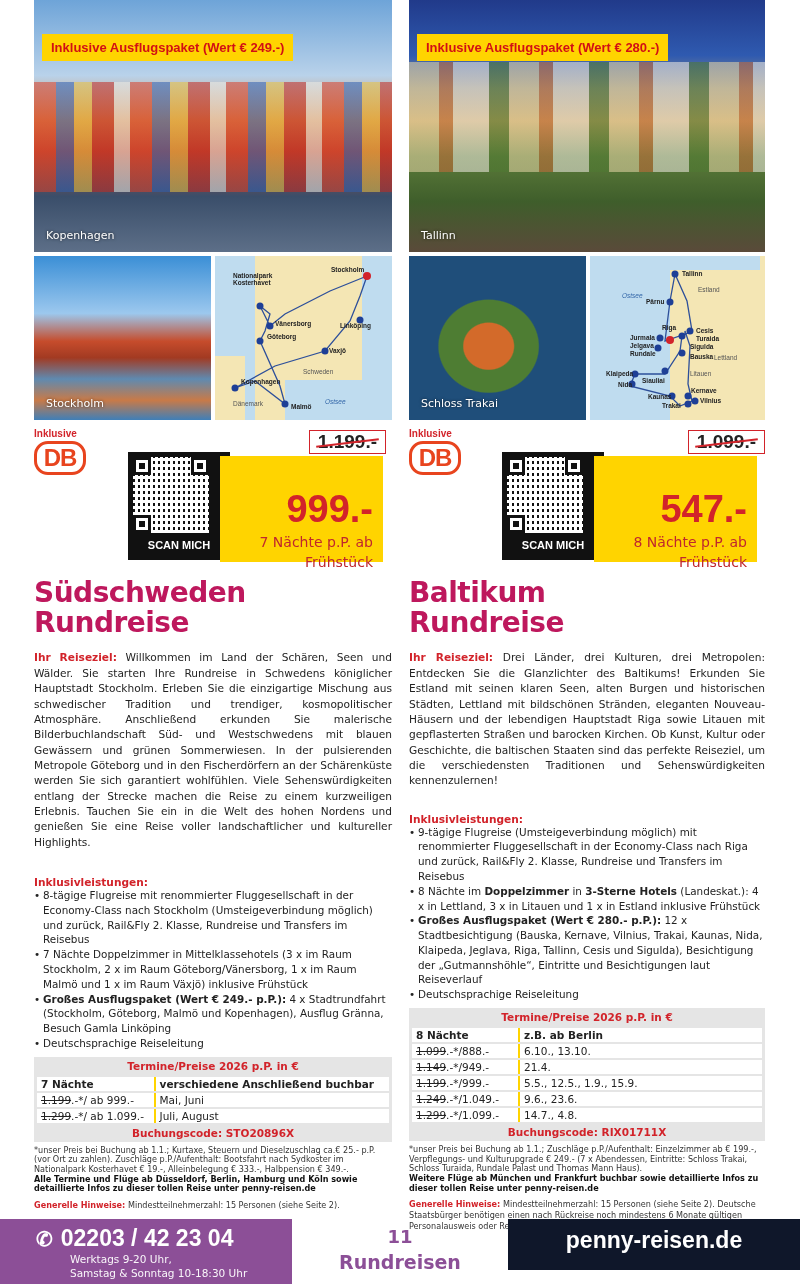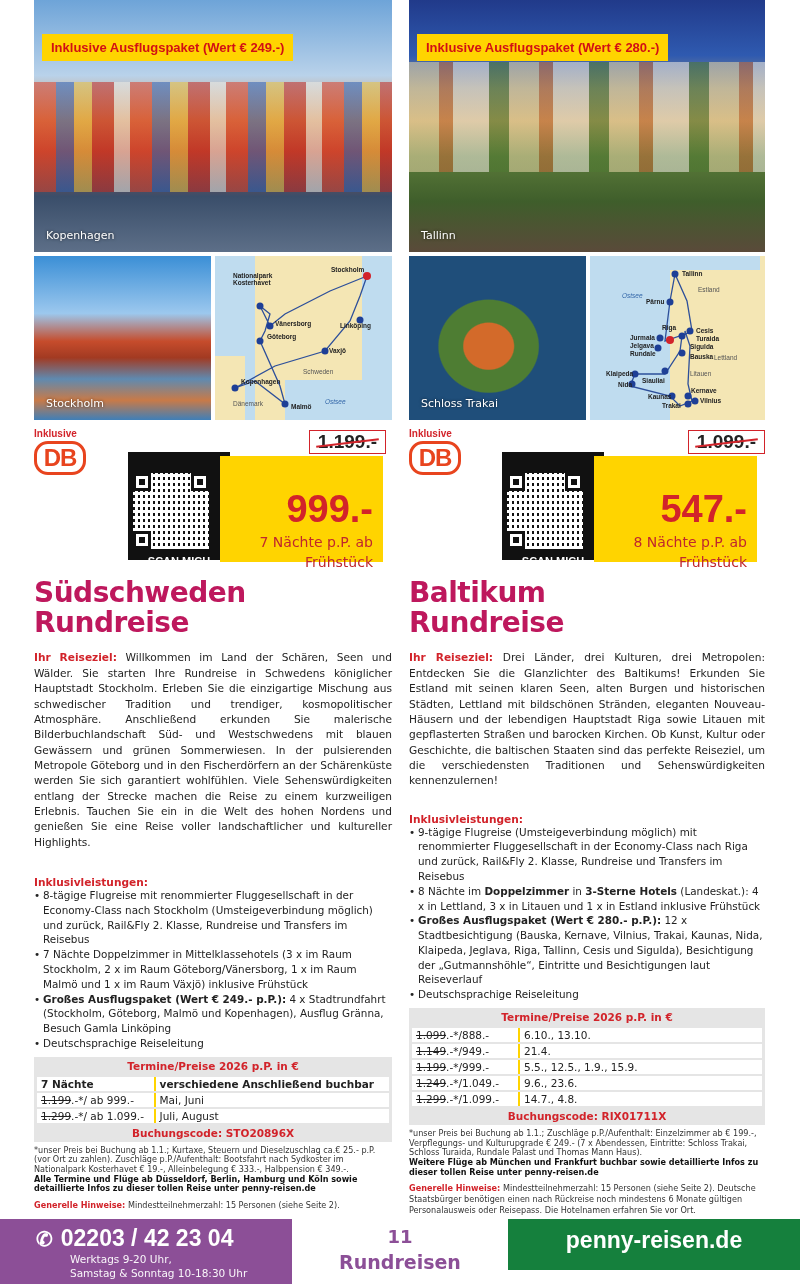--- a/index.html
+++ b/index.html
@@ -25,21 +25,21 @@
   .map .sea { position: absolute; background: #bfdcef; }
   .map svg { position: absolute; left: 0; top: 0; }
   .map-label { position: absolute; font-size: 6.5px; font-weight: bold; color: #222; font-family: "Liberation Sans", sans-serif; white-space: nowrap; }
   .map-region { position: absolute; font-size: 6.5px; color: #555; font-family: "Liberation Sans", sans-serif; }
   .map-sea { position: absolute; font-size: 6.5px; color: #3266a8; font-style: italic; font-family: "Liberation Sans", sans-serif; }
 
   .pricebar { position: relative; height: 150px; margin-top: 6px; }
   .db-wrap { position: absolute; left: 0; top: 2px; }
   .db-incl { color: #d2232a; font-weight: bold; font-size: 10px; font-family: "Liberation Sans", sans-serif; }
   .db-logo { margin-top: 2px; width: 52px; height: 34px; border: 3px solid #e8441e; border-radius: 14px; color: #e8441e; font-weight: bold; font-size: 24px; display: flex; align-items: center; justify-content: center; font-family: "Liberation Sans", sans-serif; letter-spacing: -1px; }
-  .qr { position: absolute; left: 94px; top: 26px; width: 102px; height: 108px; background: #111; padding: 21px 5px 0 5px; }
+  .qr { position: absolute; left: 94px; top: 26px; width: 102px; height: 108px; background: #111; padding: 5px 5px 0 5px; }
   .qr .code { width: 76px; height: 76px; background:
       repeating-linear-gradient(0deg,#fff 0 3px,transparent 3px 6px),
       repeating-linear-gradient(90deg,#111 0 2px,#fff 2px 5px); position: relative; }
   .qr .fp { position: absolute; width: 18px; height: 18px; border: 3px solid #111; background: #fff; box-shadow: inset 0 0 0 3px #fff, inset 0 0 0 8px #111; }
   .qr .scan { color: #fff; font-weight: bold; font-size: 11px; text-align: center; padding-top: 6px; font-family: "Liberation Sans", sans-serif; }
   .pricebox { position: absolute; left: 186px; top: 30px; width: 163px; height: 106px; background: #ffd400; text-align: right; padding: 10px 10px 0 0; }
   .col.right .pricebox { left: 180px; }
   .old-price { position: absolute; right: 6px; top: 6px; border: 1px solid #d2232a; background: #fff; padding: 0 8px; font-weight: bold; font-size: 19px; color: #222; font-family: "Liberation Sans", sans-serif; }
   .old-price .strike { position: absolute; left: 6px; right: 6px; top: 50%; height: 2px; background: #d2232a; transform: rotate(-7deg); }
   .new-price { color: #d2232a; font-weight: bold; font-size: 38px; line-height: 1; font-family: "Liberation Sans", sans-serif; margin-top: 2px; }
@@ -67,21 +67,21 @@
   .hint { font-size: 8.1px; line-height: 1.35; margin-top: 6px; color: #333; }
 
   .footer { position: absolute; left: 0; top: 1219px; width: 800px; height: 65px; }
   .foot-left { position: absolute; left: 0; top: 0; width: 292px; height: 65px; background: #8c4f97; color: #fff; padding: 6px 0 0 36px; }
   .phone { font-weight: bold; font-size: 23px; font-family: "Liberation Sans", sans-serif; display: flex; align-items: center; gap: 8px; }
   .phone-icon { font-size: 20px; }
   .hours { font-size: 10.5px; line-height: 1.35; margin-left: 34px; opacity: .95; }
   .foot-mid { position: absolute; left: 292px; top: 0; width: 216px; height: 65px; text-align: center; color: #8c4f97; font-weight: bold; }
   .pagenum { font-size: 18px; margin-top: 7px; }
   .section-name { font-size: 19px; margin-top: 4px; }
-  .foot-right { position: absolute; left: 508px; top: 0; width: 292px; height: 51px; background: #15803d; color: #fff; text-align: center; font-weight: bold; font-size: 23px; padding-top: 8px; font-family: "Liberation Sans", sans-serif; }
+  .foot-right { position: absolute; left: 508px; top: 0; width: 292px; height: 51px; background: #0f172a; color: #fff; text-align: center; font-weight: bold; font-size: 23px; padding-top: 8px; font-family: "Liberation Sans", sans-serif; }
 </style>
 </head>
 <body>
 
 <div class="col left">
   <div class="hero cph">
     <div class="houses"></div>
     <div class="badge">Inklusive Ausflugspaket (Wert € 249.-)</div>
     <div class="photo-caption">Kopenhagen</div>
   </div>
@@ -280,20 +280,24 @@
   </ul>
 
   <div class="termine">
     <div class="termine-h">Termine/Preise 2026 p.P. in €</div>
     <table class="t">
       <colgroup>
           <col style="width:108px">
           <col>
         </colgroup>
       <tbody>
+          <tr class="head">
+            <td>8 Nächte</td>
+            <td>z.B. ab Berlin</td>
+          </tr>
       <tr>
             <td><span class="strk">1.099</span><span>.-*/888.-</span></td>
             <td>6.10., 13.10.</td>
           </tr>
       <tr>
             <td><span class="strk">1.149</span><span>.-*/949.-</span></td>
             <td>21.4.</td>
           </tr>
       <tr>
             <td><span class="strk">1.199</span><span>.-*/999.-</span></td>

